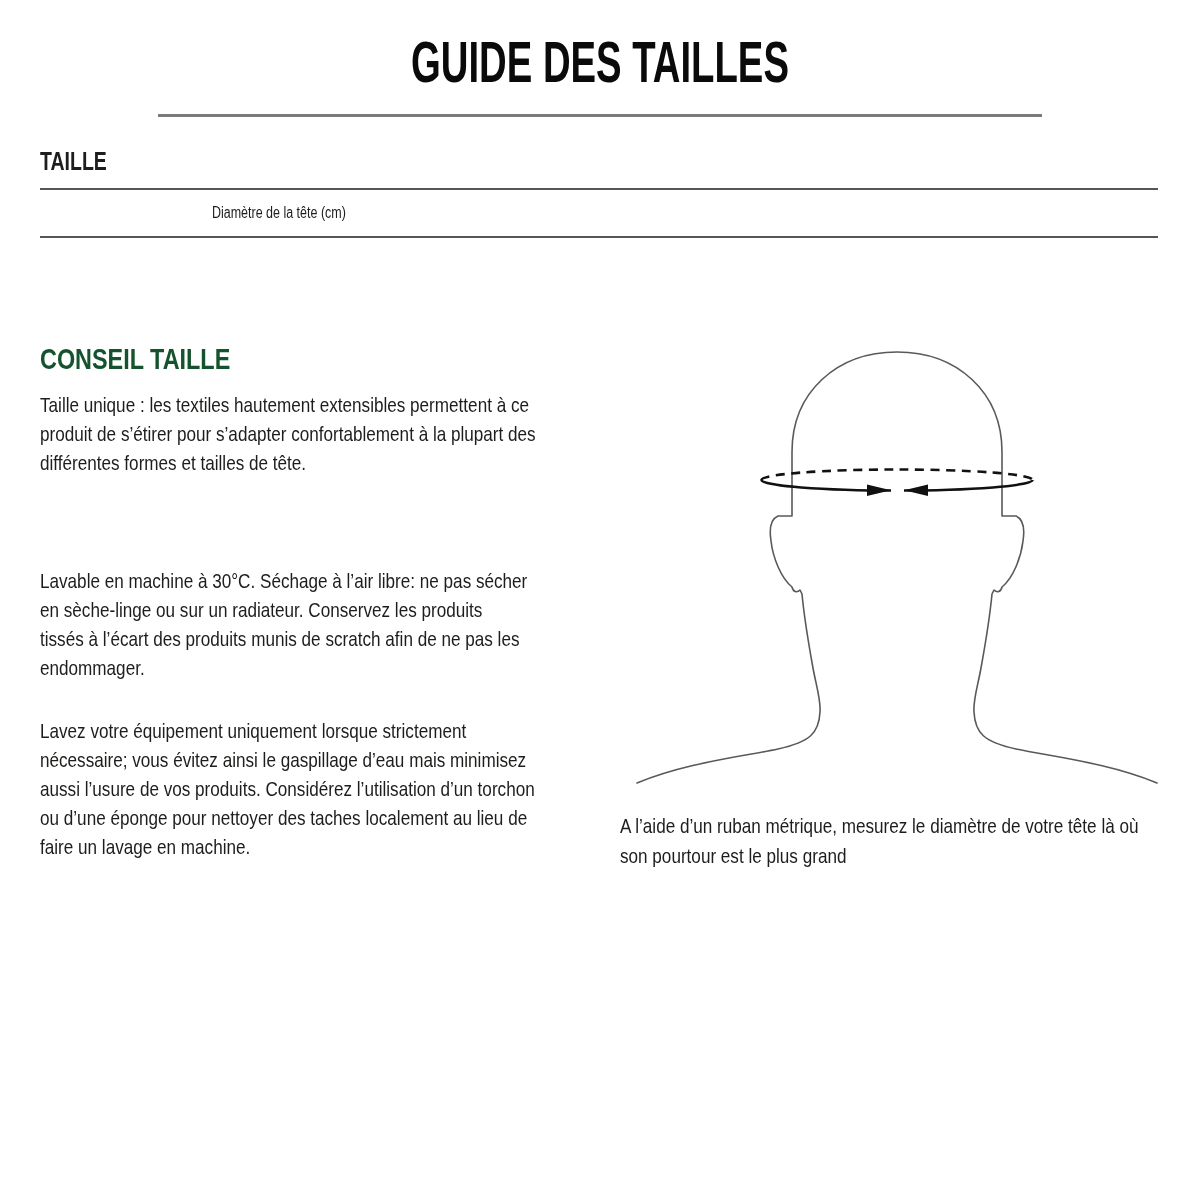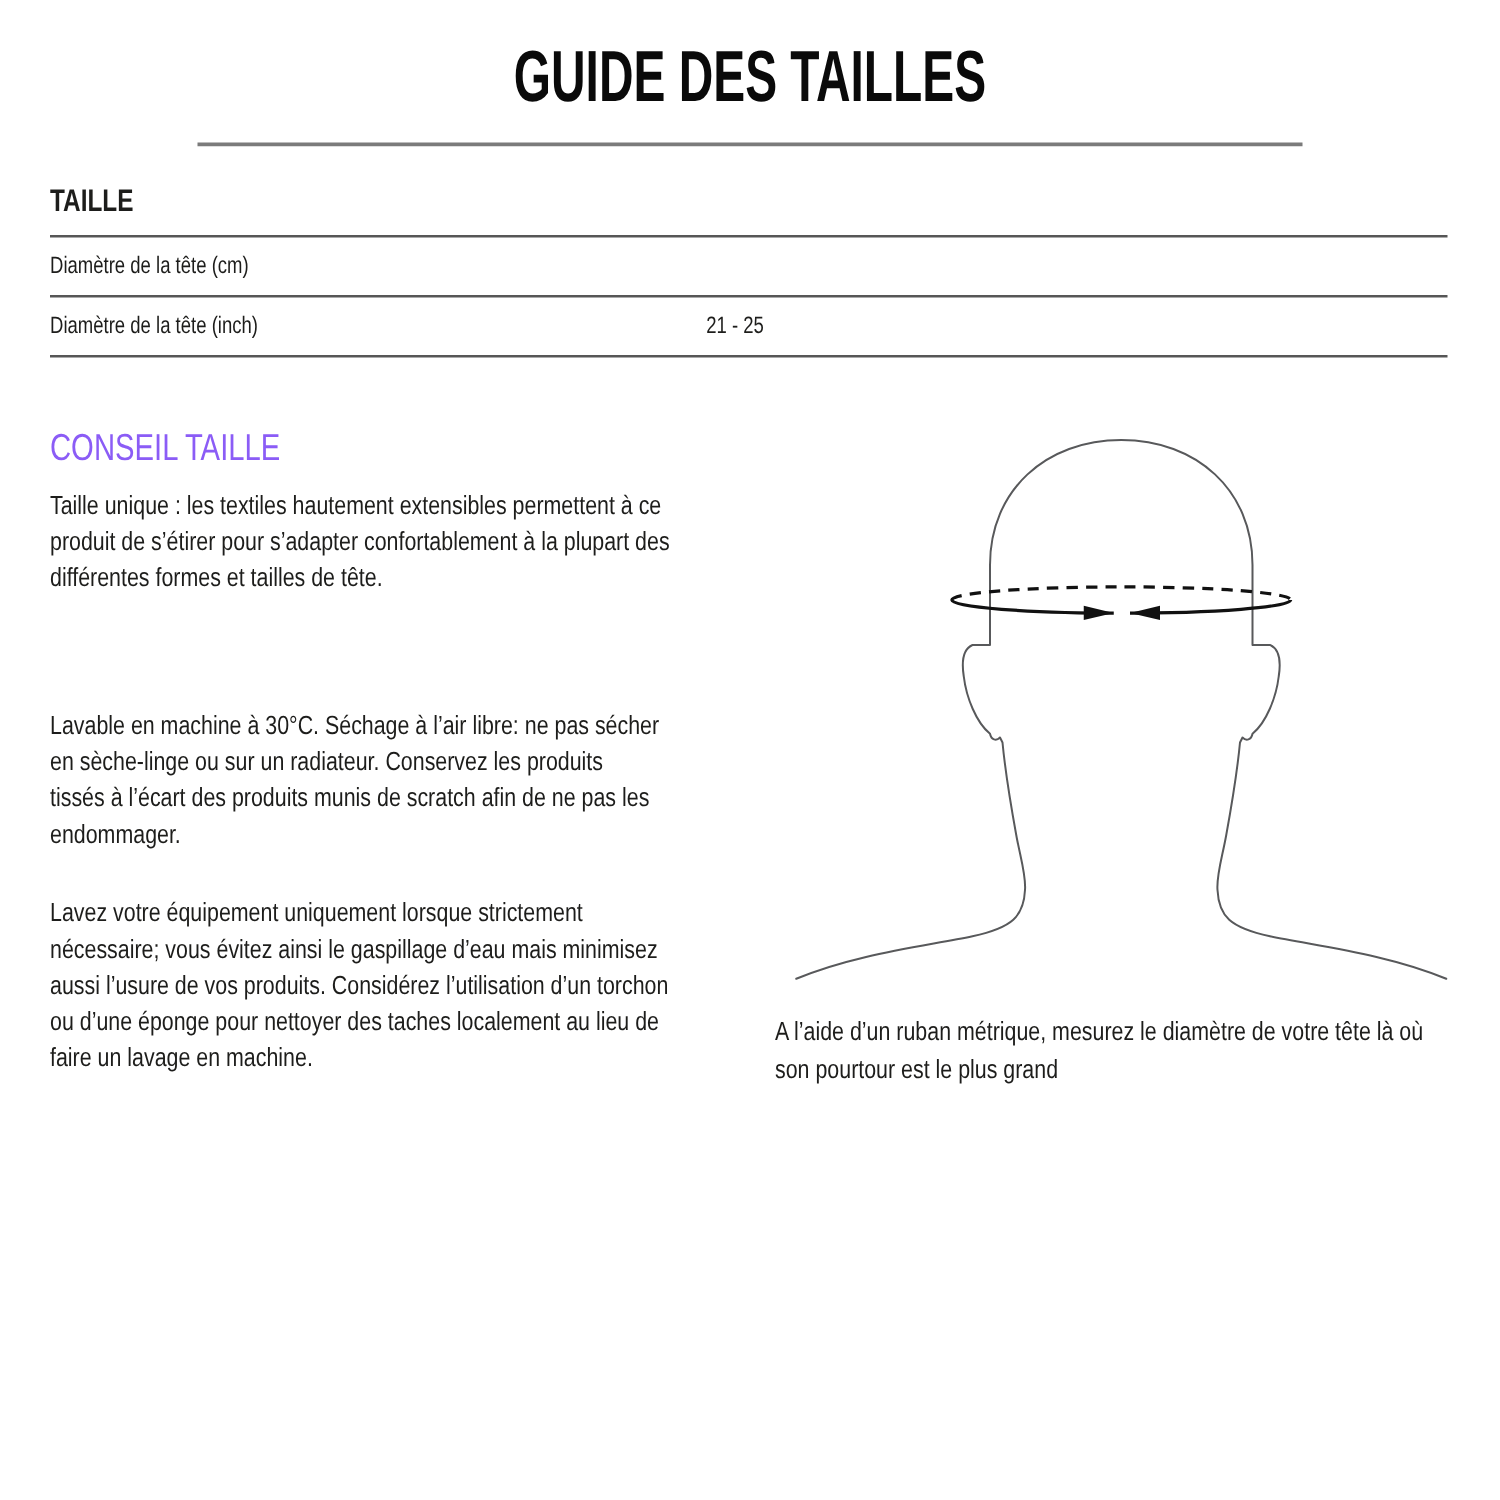--- a/index.html
+++ b/index.html
@@ -12,26 +12,26 @@
 
   .title{position:absolute;top:33px;left:0;width:1200px;text-align:center;
          font-size:58px;line-height:58px;font-weight:bold;color:#0a0a0a;
          transform:scaleX(.66);}
   .title-rule{position:absolute;top:114px;left:158px;width:884px;height:3px;background:#7b7b7b;}
 
   .stable{position:absolute;left:40px;top:144px;width:1118px;}
   .t-head{display:flex;height:42px;padding-top:2px;border-bottom:2px solid #565656;
           font-size:25px;font-weight:bold;line-height:30px;}
   .t-row{display:flex;height:46px;border-bottom:2px solid #565656;
-         font-size:19px;line-height:46px;}
+         font-size:16px;line-height:46px;text-align:center;}
   .t-col1{width:515px;flex:none;}
   .t-col2{flex:1;}
   .t-val{margin-left:10px;}
 
-  .h2{position:absolute;left:40px;font-size:30px;line-height:30px;font-weight:normal;color:#8b5cf6;}
+  .h2{position:absolute;left:40px;font-size:30px;line-height:30px;font-weight:bold;color:#14532d;}
   .para{position:absolute;left:40px;font-size:21px;line-height:29px;
         transform:scaleX(.815);transform-origin:0 0;}
   .para .ln{white-space:nowrap;}
 
   .icons{position:absolute;left:160px;top:934px;display:flex;gap:17px;}
   .icons svg{display:block;}
 
   .headfig{position:absolute;left:610px;top:340px;}
 
   .caption{position:absolute;left:620px;top:811px;font-size:21px;line-height:30px;
@@ -52,28 +52,20 @@
 
   <div class="stable">
     <div class="t-head">
       <div class="t-col1">
         <span class="cx">TAILLE</span>
       </div>
     </div>
     <div class="t-row">
       <div class="t-col1">
         <span class="cx">Diamètre de la tête (cm)</span>
-      </div>
-    </div>
-    <div class="t-row">
-      <div class="t-col1">
-        <span class="cx">Diamètre de la tête (inch)</span>
-      </div>
-      <div class="t-col2">
-        <span class="cx t-val">21 - 25</span>
       </div>
     </div>
   </div>
 
   <div class="h2" style="top:344px;">
     <span class="cx">CONSEIL TAILLE</span>
   </div>
   <div class="para" style="top:390px;">
     <div class="ln">Taille unique : les textiles hautement extensibles permettent à ce</div>
     <div class="ln">produit de s’étirer pour s’adapter confortablement à la plupart des</div>

